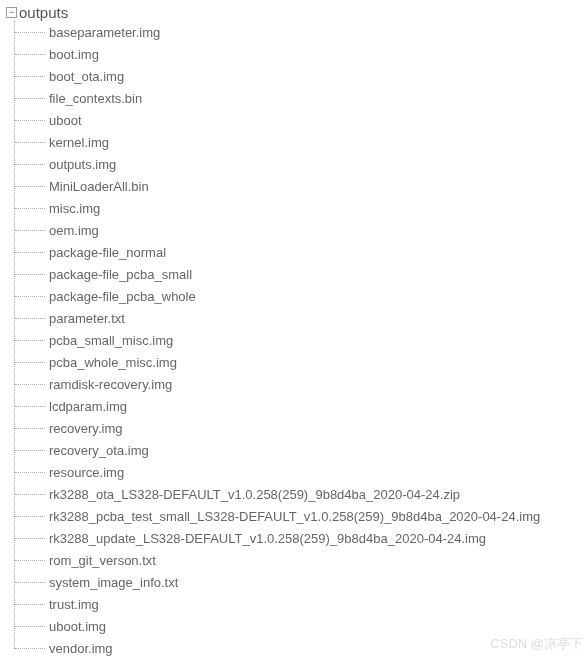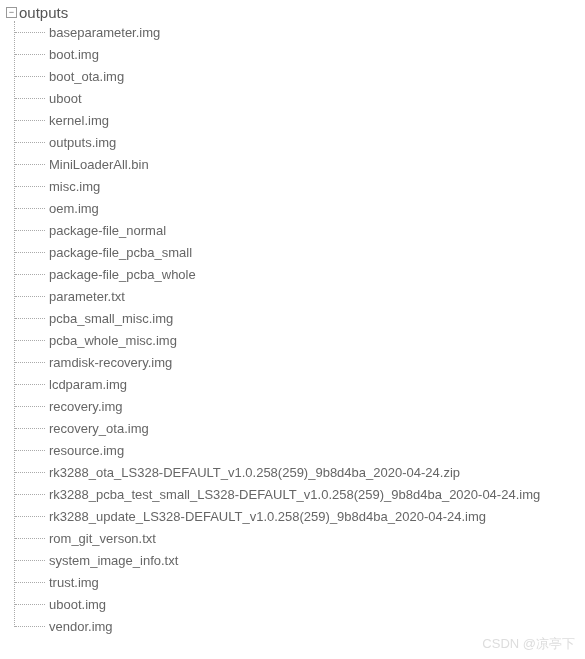--- a/index.html
+++ b/index.html
@@ -72,21 +72,21 @@
       background: #fff;
     }
     .item-label {
       color: #666;
       cursor: default;
       white-space: nowrap;
     }
     .watermark {
       position: absolute;
       bottom: 6px;
-      right: 10px;
+      right: 2px;
       font-size: 13px;
       color: #ddd;
       pointer-events: none;
     }
   </style>
 </head>
 <body>
 
 <div class="tree-root">
   <div class="root-node">
@@ -95,20 +95,23 @@
   </div>
   <div class="children">
     <div class="tree-item">
         <span class="item-label">baseparameter.img</span>
       </div>
     <div class="tree-item">
         <span class="item-label">boot.img</span>
       </div>
     <div class="tree-item">
         <span class="item-label">boot_ota.img</span>
+      </div>
+    <div class="tree-item">
+        <span class="item-label">file_contexts.bin</span>
       </div>
     <div class="tree-item">
         <span class="item-label">uboot</span>
       </div>
     <div class="tree-item">
         <span class="item-label">kernel.img</span>
       </div>
     <div class="tree-item">
         <span class="item-label">outputs.img</span>
       </div>

